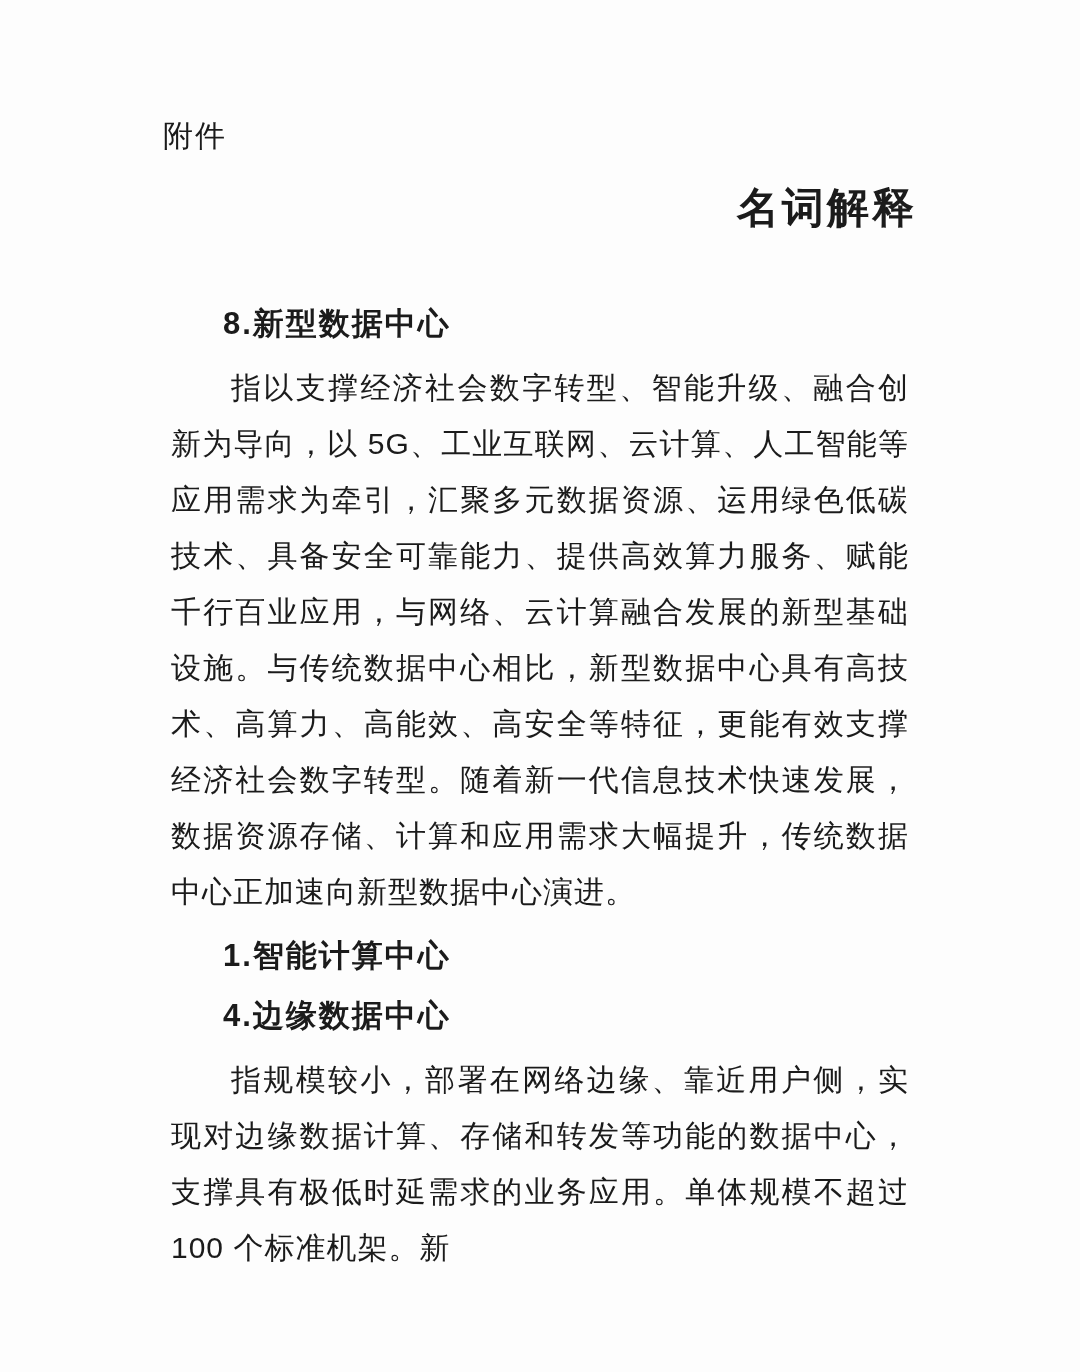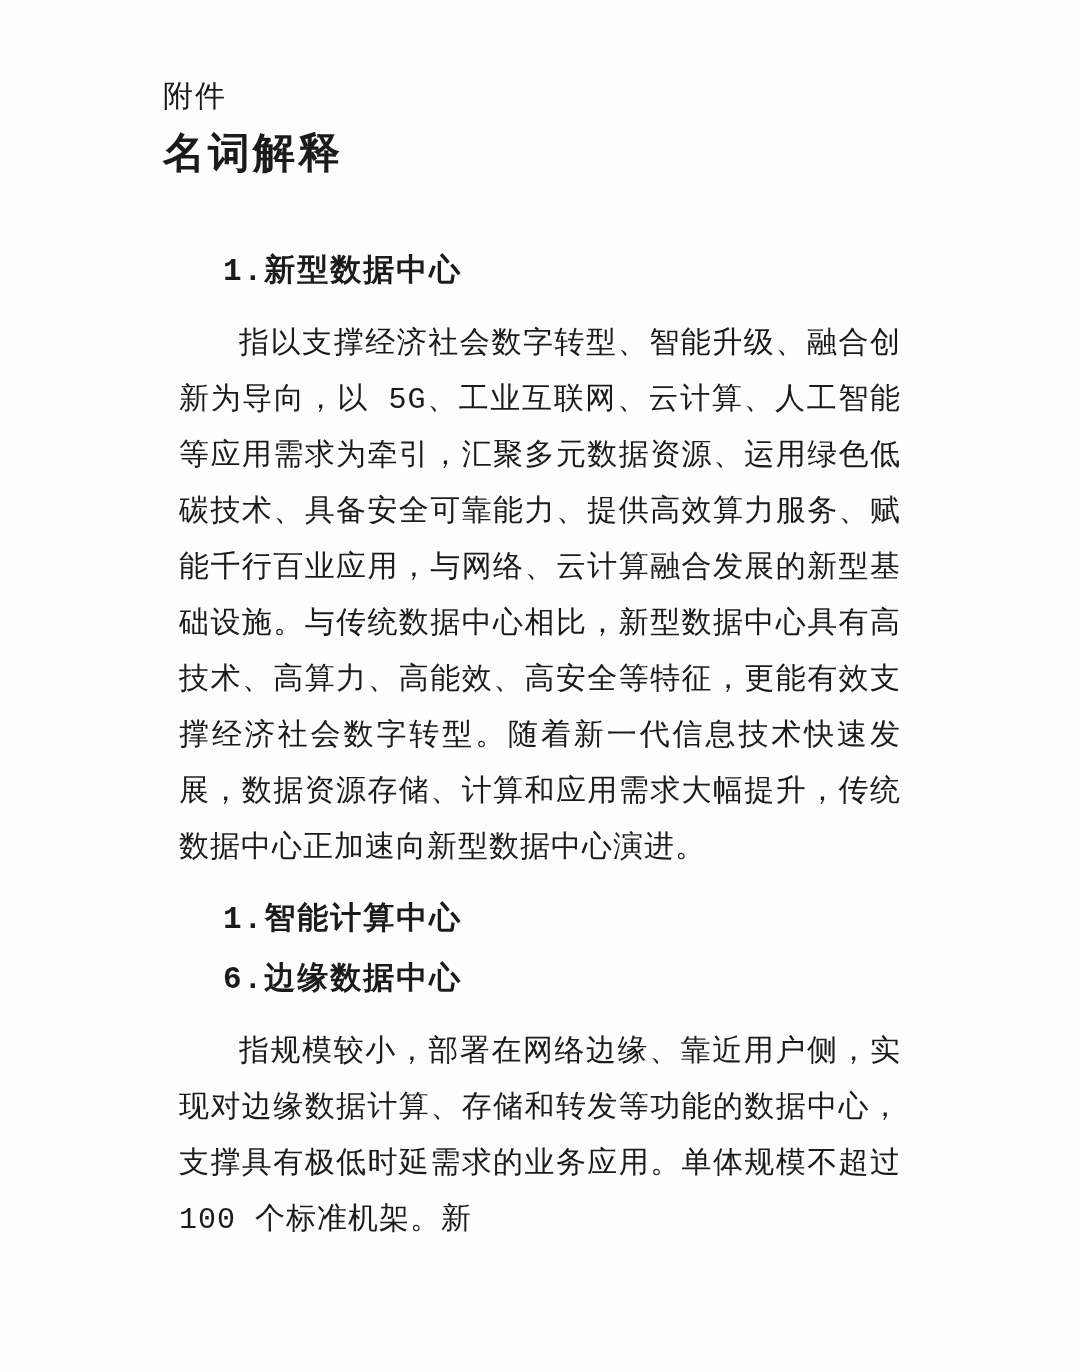--- a/index.html
+++ b/index.html
@@ -8,80 +8,80 @@
     background: #f4f4f4;
   }
   .page {
     position: relative;
     width: 1080px;
     height: 1372px;
     margin: 0 auto;
     background: #fdfdfd;
     color: #1b1b1b;
     overflow: hidden;
-    font-family: Liberation Mono, monospace;
+    font-family: Liberation Sans, sans-serif;
     box-sizing: border-box;
-    padding: 80px 163px 0 163px;
+    padding: 118px 163px 0 163px;
   }
   .attachment-label {
     font-size: 30px;
     line-height: 36px;
     letter-spacing: 2px;
     text-align: left;
   }
   .doc-title {
-    margin: 14px 0 0 0;
+    margin: 28px 0 0 0;
     font-size: 42px;
     line-height: 52px;
     font-weight: 700;
-    text-align: left;
+    text-align: right;
     letter-spacing: 3px;
   }
   .sections {
     margin-top: 62px;
   }
   .section-heading {
     margin: 0;
     font-size: 31px;
     line-height: 56px;
     font-weight: 700;
     text-indent: 60px;
     letter-spacing: 2px;
   }
   .section + .section .section-heading {
     margin-top: 4px;
   }
   .section-body {
-    margin: 16px;
+    margin: 8px;
     font-size: 30px;
     line-height: 56px;
     text-align: justify;
     text-justify: inter-ideograph;
     text-indent: 2em;
     letter-spacing: 1px;
   }
 </style>
 </head>
 <body>
 
 <div class="page">
   <div class="attachment-label">附件</div>
 
   <h1 class="doc-title">名词解释</h1>
 
   <div class="sections">
 
     <div class="section">
-      <h2 class="section-heading">1.新型数据中心</h2>
+      <h2 class="section-heading">8.新型数据中心</h2>
       <p class="section-body">指以支撑经济社会数字转型、智能升级、融合创新为导向，以 5G、工业互联网、云计算、人工智能等应用需求为牵引，汇聚多元数据资源、运用绿色低碳技术、具备安全可靠能力、提供高效算力服务、赋能千行百业应用，与网络、云计算融合发展的新型基础设施。与传统数据中心相比，新型数据中心具有高技术、高算力、高能效、高安全等特征，更能有效支撑经济社会数字转型。随着新一代信息技术快速发展，数据资源存储、计算和应用需求大幅提升，传统数据中心正加速向新型数据中心演进。</p>
     </div>
 
     <div class="section">
       <h2 class="section-heading">1.智能计算中心</h2>
     </div>
 
     <div class="section">
-      <h2 class="section-heading">6.边缘数据中心</h2>
+      <h2 class="section-heading">4.边缘数据中心</h2>
       <p class="section-body">指规模较小，部署在网络边缘、靠近用户侧，实现对边缘数据计算、存储和转发等功能的数据中心，支撑具有极低时延需求的业务应用。单体规模不超过 100 个标准机架。新</p>
     </div>
 
   </div>
 </div>
 
 </body></html>

